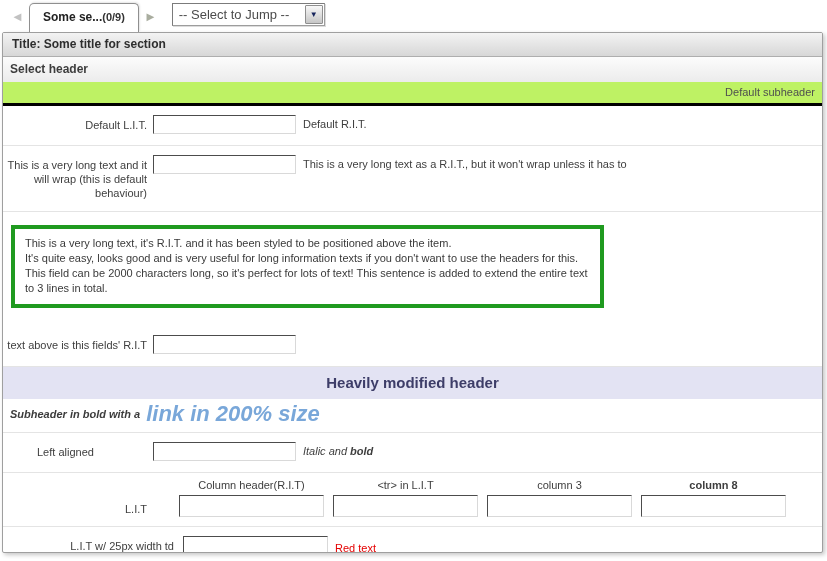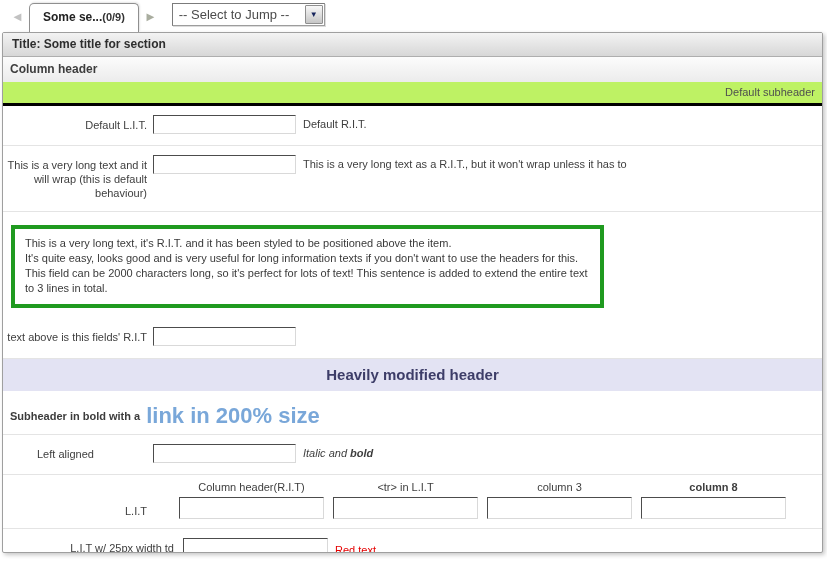--- a/index.html
+++ b/index.html
@@ -69,29 +69,29 @@
   .rit.italic { font-style: italic; }
   .rit .b { font-weight: bold; }
   .rit.red { color: #e50000; }
   
   .row-above { border-bottom: 1px solid #e4e4e4; padding: 13px 0 12px; }
   .infobox {
     margin-left: 8px; width: 593px;
     border: 4px solid #1f9a1f; padding: 7px 10px 8px;
     color: #3a3a3a; line-height: 15px; background: #fff;
   }
-  .row-above .fieldline { display: flex; align-items: flex-start; margin-top: 19px; }
+  .row-above .fieldline { display: flex; align-items: flex-start; margin-top: 27px; }
   
   .hdr-modified {
     background: #e3e3f3; color: #3d3d68; text-align: center;
     font-weight: bold; font-size: 15px; padding: 7px 0 8px;
   }
   .subhdr-modified {
-    padding: 12px 0 5px 7px; border-bottom: 1px solid #e4e4e4;
-    display: flex; align-items: center;
+    padding: 2px 0 5px 7px; border-bottom: 1px solid #e4e4e4;
+    display: flex; align-items: center; font-style: italic;
   }
   .subhdr-modified .stext { font-weight: bold; color: #3c3c3c; }
   .subhdr-modified .slink {
     font-weight: bold; font-size: 22px; color: #79a7d9;
     margin-left: 6px; text-decoration: none; cursor: pointer;
   }
   
   .trow { display: flex; border-bottom: 1px solid #e4e4e4; padding: 6px 0 9px; }
   .trow .lbl { padding-top: 23px; }
   .cols { display: flex; margin-left: 28px; gap: 9px; }
@@ -114,21 +114,21 @@
   </div>
   <span class="navarrow next">►</span>
   <div class="jumpselect">
     <span class="val">-- Select to Jump --</span>
     <span class="btn">▼</span>
   </div>
 </div>
 
 <div class="panel">
   <div class="titlebar">Title: Some title for section</div>
-  <div class="hdr-default">Column header</div>
+  <div class="hdr-default">Select header</div>
   <div class="subhdr-default">Default subheader</div>
 
   <div class="frow">
     <div class="lbl">Default L.I.T.</div>
     <input class="txt" type="text" value="" style="">
     <div class="rit">Default R.I.T.</div>
   </div>
 
   <div class="frow">
     <div class="lbl">This is a very long text and it will wrap (this is default behaviour)</div>

